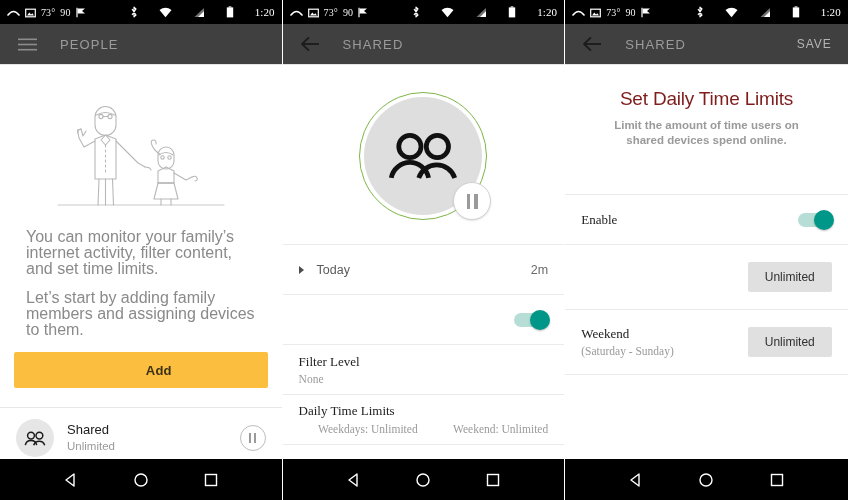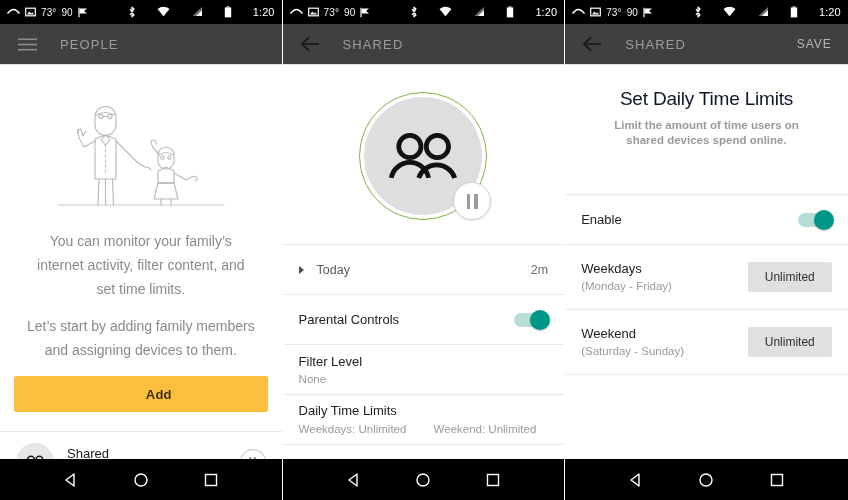--- a/index.html
+++ b/index.html
@@ -19,21 +19,21 @@
   }
   .panel:last-child { border-right: none; }
 
   
   .statusbar {
     height: 24px; background: #000000;
     display: flex; align-items: center;
     padding: 0 7px; flex: 0 0 24px;
     color: #ffffff;
   }
-  .sb-left, .sb-right { display: flex; align-items: flex-start; gap: 5px; }
+  .sb-left, .sb-right { display: flex; align-items: flex-end; gap: 5px; font-family: Liberation Serif, serif; }
   .sb-right { margin-left: auto; gap: 21px; }
   .sb-text { font-size: 10px; color: #f2f2f2; letter-spacing: .1px; }
   .sb-time { font-size: 11px; color: #ffffff; letter-spacing: .1px; }
   .sb-ico { display: inline-flex; align-items: center; justify-content: center; }
 
   
   .appbar {
     height: 41px; flex: 0 0 41px;
     background: #404040;
     display: flex; align-items: center;
@@ -50,22 +50,22 @@
     margin-left: auto; font-size: 12px; letter-spacing: 1px;
     color: #b4b4b4;
   }
 
   
   .body { flex: 1 1 auto; position: relative; overflow: hidden; }
 
   
   .illus { display: flex; justify-content: center; padding-top: 22px; }
   .blurb {
-    text-align: center; color: #8a8a8a;
-    font-size: 14px; line-height: 24px;
+    color: #8a8a8a;
+    font-size: 16px; line-height: 16px;
     padding: 14px 26px 0 26px;
   }
   .blurb p + p { margin-top: 13px; }
   .add-wrap { padding: 14px 14px 0 14px; }
   .add-btn {
     display: block; width: 100%; height: 36px;
     background: #fbbe3e; border: none; border-radius: 2px;
     color: #3d3118; font-size: 13px; font-weight: bold;
     letter-spacing: .2px; cursor: pointer; padding-left: 36px;
   }
@@ -111,50 +111,50 @@
   }
   .hero-pause i { display: block; width: 3.5px; height: 15px; background: #9a9a9a; }
   .hero-pause .pause-bars { gap: 4px; }
 
   .row {
     display: flex; align-items: center;
     padding: 0 16px; min-height: 50px;
     border-top: 1px solid #eaeaea;
     background: #ffffff;
   }
-  .row-main { flex: 1 1 auto; min-width: 0; }
+  .row-main { flex: 1 1 auto; min-width: 0; font-family: Liberation Serif, serif; }
   .row-title { font-size: 13px; color: #212121; line-height: 17px; }
   .row-sub { font-size: 11.5px; color: #9a9a9a; line-height: 15px; margin-top: 2px; }
   .row-value { font-size: 12.5px; color: #6b6b6b; margin-left: auto; }
   .caret {
     width: 0; height: 0; flex: 0 0 auto;
     border-left: 5px solid #4c4c4c;
     border-top: 4px solid transparent;
     border-bottom: 4px solid transparent;
     margin-right: 13px;
   }
   .today-label { font-size: 12.5px; color: #5a5a5a; }
-  .sub-pair { display: flex; margin-top: 3px; }
+  .sub-pair { display: flex; margin-top: 3px; justify-content: flex-end; }
   .sub-pair span:first-child { width: 135px; }
 
   
   .toggle {
     position: relative; width: 34px; height: 14px;
     border-radius: 7px; background: #b6ded6; flex: 0 0 34px;
     margin-left: auto;
   }
   .toggle .knob {
     position: absolute; right: -2px; top: -3px;
     width: 20px; height: 20px; border-radius: 50%;
     background: #009688; box-shadow: 0 1px 2px rgba(0,0,0,.25);
   }
 
   
   .p3-head { padding: 23px 20px 0 20px; text-align: center; }
-  .p3-title { font-size: 19px; color: #0f172a; font-weight: normal; letter-spacing: -.2px; }
+  .p3-title { font-size: 19px; color: #7f1d1d; font-weight: normal; letter-spacing: -.2px; }
   .p3-sub {
     font-size: 11.5px; color: #9a9a9a; line-height: 15px;
     margin-top: 8px; padding: 0 22px; font-weight: bold;
   }
   .p3-spacer { height: 46px; }
   .chip {
     margin-left: auto; background: #e0e0e0;
     color: #303030; font-size: 12px;
     padding: 8px 17px; border: none; border-radius: 2px;
     cursor: pointer; white-space: nowrap;
@@ -415,23 +415,20 @@
         </div>
       </div>
 
       <div class="row">
         <span class="caret"></span>
         <span class="today-label">Today</span>
         <span class="row-value">2m</span>
       </div>
 
       <div class="row">
-        <span class="row-main">
-          <span class="row-title" style="display:block">Parental Controls</span>
-        </span>
         <span class="toggle">
           <span class="knob"></span>
         </span>
       </div>
 
       <div class="row">
         <span class="row-main">
           <span class="row-title" style="display:block">Filter Level</span>
           <span class="row-sub" style="display:block">None</span>
         </span>
@@ -540,24 +537,20 @@
       <div class="row">
         <span class="row-main">
           <span class="row-title" style="display:block">Enable</span>
         </span>
         <span class="toggle">
           <span class="knob"></span>
         </span>
       </div>
 
       <div class="row p3row">
-        <span class="row-main">
-          <span class="row-title" style="display:block">Weekdays</span>
-          <span class="row-sub" style="display:block">(Monday - Friday)</span>
-        </span>
         <button class="chip">Unlimited</button>
       </div>
 
       <div class="row p3row">
         <span class="row-main">
           <span class="row-title" style="display:block">Weekend</span>
           <span class="row-sub" style="display:block">(Saturday - Sunday)</span>
         </span>
         <button class="chip">Unlimited</button>
       </div>

